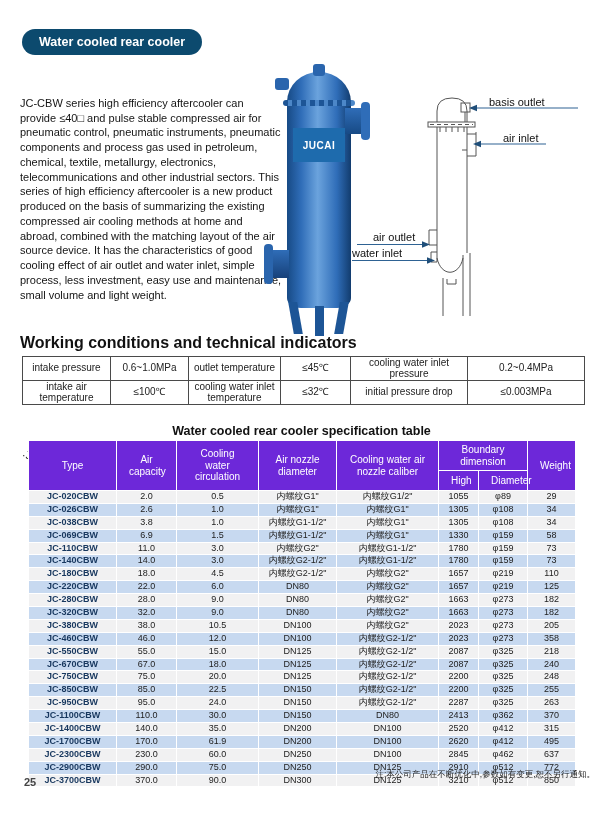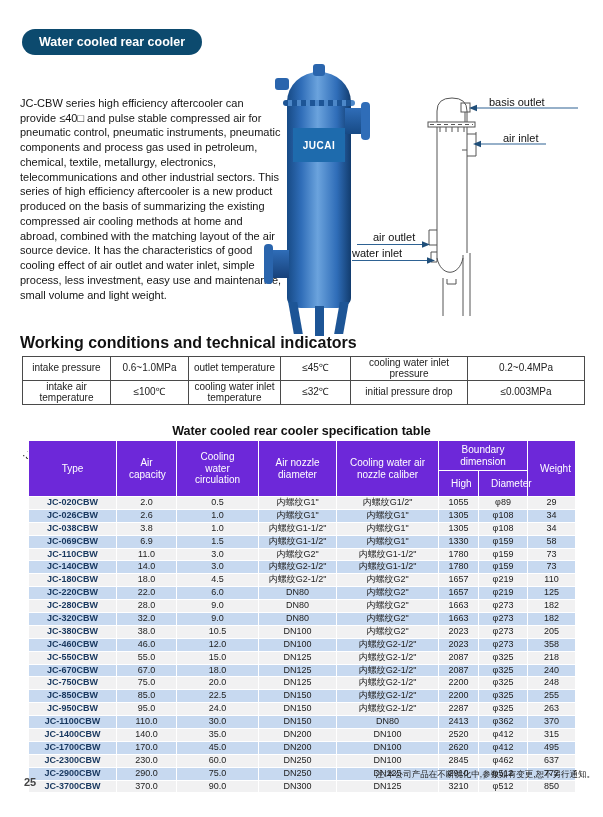--- a/index.html
+++ b/index.html
@@ -55,21 +55,21 @@
   .wc-note { position:absolute; left:22px; top:401px; font-size:10.5px; color:#141414;margin-top:48px; }
 
   
   .spec-title { position:absolute; left:28px; top:424px; width:547px; text-align:center;
     font-size:12.5px; font-weight:bold; color:#111; }
   .spec-table { position:absolute; left:28px; top:440px; width:547px; border-collapse:collapse;
     table-layout:fixed; text-align:center; }
   .spec-table th { background:#6d28d9; color:#fff; font-weight:normal; font-size:10px;
     border:1px solid #fff; padding:1px 12px; line-height:1.15; }
   .spec-table thead tr:first-child th { height:30px; }
-  .spec-table thead tr:last-child th { height:26px; }
+  .spec-table thead tr:last-child th { height:20px; }
   .spec-table td { font-size:9px; color:#222; border:1px solid #fff; padding:1px 2px; height:10px; line-height:1.1; }
   .spec-table tr.gray td { background:#F1F1F2; }
   .spec-table tr.blue td { background:#C7D9F0; }
   .spec-table td.type { color:#17375E; font-weight:bold; }
 
   .foot-note { position:absolute; right:8px; top:769px; font-size:8.5px; color:#222; }
   .page-num { position:absolute; left:24px; top:776px; font-size:11px; color:#444;font-weight:bold; }
 </style>
 </head>
 <body>
@@ -377,21 +377,21 @@
           <td>35.0</td>
           <td>DN200</td>
           <td>DN100</td>
           <td>2520</td>
           <td>φ412</td>
           <td>315</td>
         </tr>
         <tr class="blue">
           <td class="type">JC-1700CBW</td>
           <td>170.0</td>
-          <td>45.0</td>
+          <td>61.9</td>
           <td>DN200</td>
           <td>DN100</td>
           <td>2620</td>
           <td>φ412</td>
           <td>495</td>
         </tr>
         <tr class="gray">
           <td class="type">JC-2300CBW</td>
           <td>230.0</td>
           <td>60.0</td>

